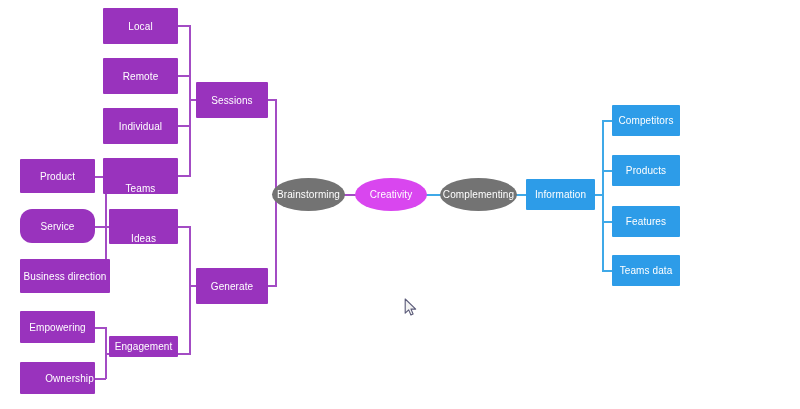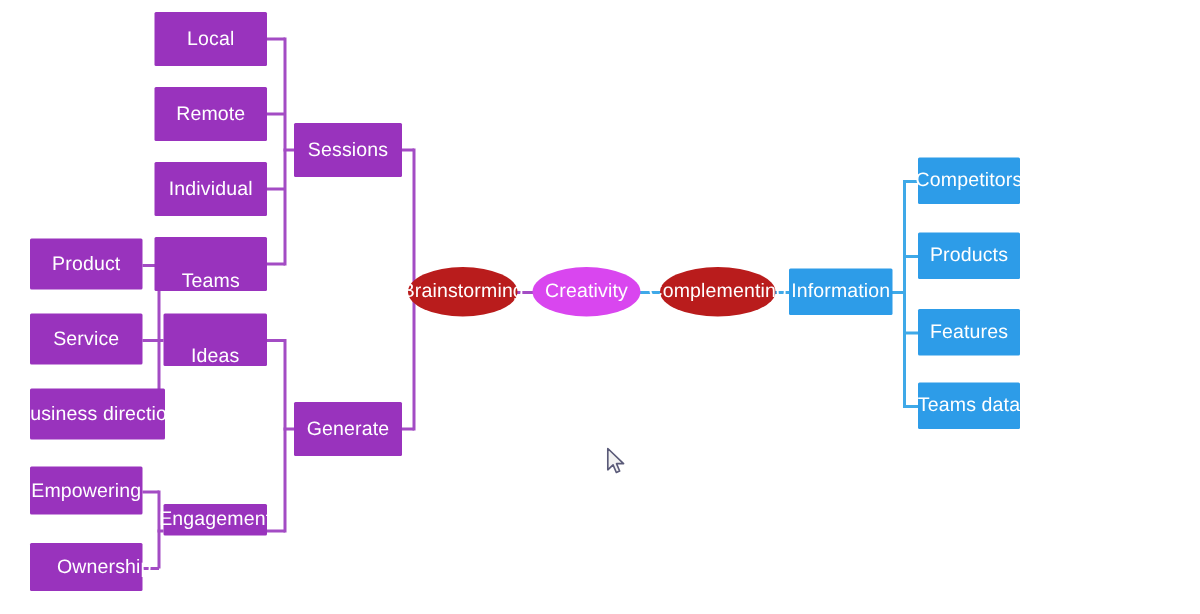--- a/index.html
+++ b/index.html
@@ -17,32 +17,32 @@
     background: #ffffff;
     overflow: hidden;
   }
   .node {
     position: absolute;
     display: flex;
     align-items: center;
     justify-content: center;
     text-align: center;
     color: #ffffff;
-    font-size: 13px;
+    font-size: 10px;
     line-height: 1.1;
     letter-spacing: .1px;
     box-sizing: border-box;
     z-index: 3;
     white-space: nowrap;
   }
   .node.rect { border-radius: 1px; }
   .node.ellipse { border-radius: 50%; }
   .node.purple { background: #9933bd; }
   .node.blue   { background: #2d9ce8; }
-  .node.orange { background: #b91c1c; }
+  .node.orange { background: #737373; }
   .node.red    { background: #d946ef; }
 
   .edge {
     position: absolute;
     z-index: 1;
   }
   .edge.h { height: 2px; }
   .edge.v { width: 2px; }
   .edge.purple { background: #a34cc4; }
   .edge.blue   { background: #3fa9e8; }
@@ -95,21 +95,21 @@
   <div class="edge h blue" style="left:594px; top:194px; width:9px;"></div>
   <div class="edge v blue" style="left:602px; top:120px; height:151px;"></div>
   <div class="edge h blue" style="left:602px; top:120px; width:11px;"></div>
   <div class="edge h blue" style="left:602px; top:170px; width:11px;"></div>
   <div class="edge h blue" style="left:602px; top:221px; width:11px;"></div>
   <div class="edge h blue" style="left:602px; top:270px; width:11px;"></div>
 
   <div class="node rect purple" style="left:20px; top:159px; width:75px; height:34px;">
     <span>Product</span>
   </div>
-  <div class="node rect purple" style="left:20px; top:209px; width:75px; height:34px;">
+  <div class="node rect purple" style="left:20px; top:209px; width:75px; height:34px;border-radius:12px;">
     <span>Service</span>
   </div>
   <div class="node rect purple" style="left:20px; top:259px; width:90px; height:34px;">
     <span>Business direction</span>
   </div>
   <div class="node rect purple" style="left:20px; top:311px; width:75px; height:32px;">
     <span>Empowering</span>
   </div>
   <div class="node rect purple" style="left:20px; top:362px; width:75px; height:32px;padding-left:24px;">
     <span>Ownership</span>

